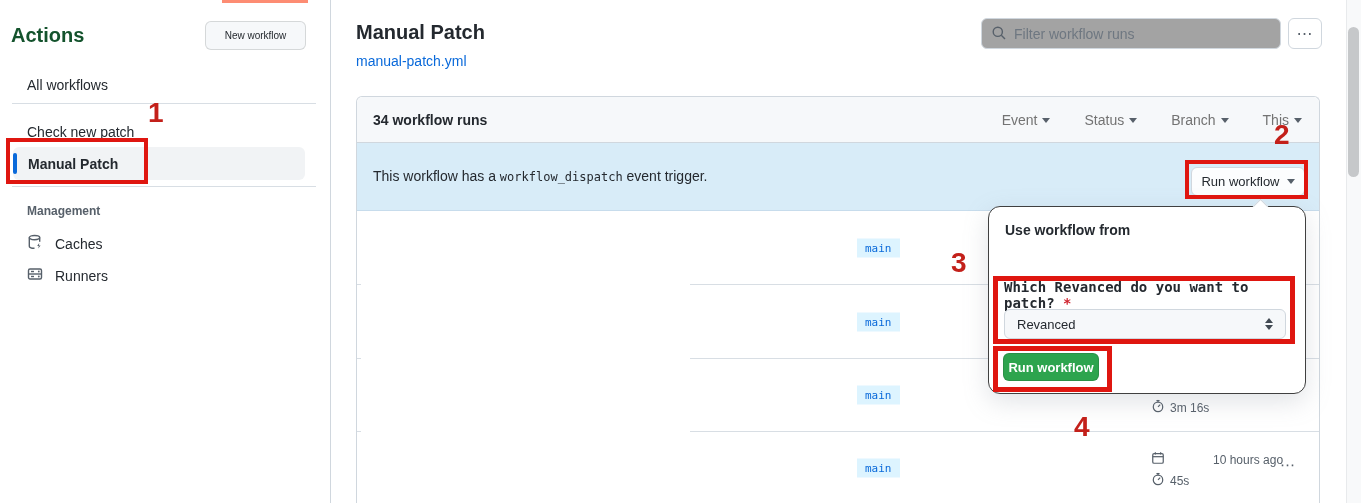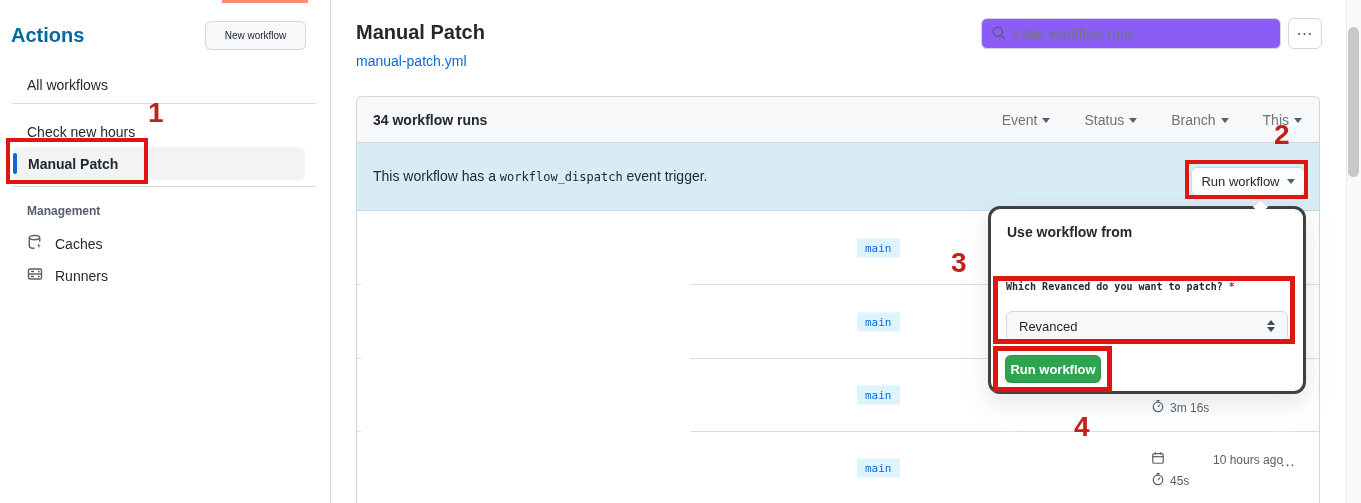--- a/index.html
+++ b/index.html
@@ -5,21 +5,21 @@
   * { margin:0; padding:0; box-sizing:border-box; }
   body { font-family:"Liberation Sans", sans-serif; background:#fff; }
   .screen { position:relative; width:1361px; height:503px; background:#fff; overflow:hidden; }
   .abs { position:absolute; }
 
   
   .tab-indicator { left:222px; top:0; width:86px; height:3px; background:#fd8c73; }
   .sidebar-border { left:330px; top:0; width:1px; height:503px; background:#d0d7de; }
 
   
-  .actions-title { left:11px; top:24px; font-size:20px; font-weight:700; color:#0369a1; }
+  .actions-title { left:11px; top:24px; font-size:20px; font-weight:700; color:#14532d; }
   .new-workflow-btn { left:205px; top:21px; width:101px; height:29px; background:#f6f8fa;
       border:1px solid rgba(27,31,36,.15); border-radius:6px; font-size:10px; color:#24292f;
       display:flex; align-items:center; justify-content:center; cursor:pointer; }
   .side-item { font-size:14px; color:#24292f;text-align:right; }
   .all-workflows { left:27px; top:77px; }
   .side-divider { left:12px; width:304px; height:1px; background:#d8dee4; }
   .check-new-patch { left:27px; top:124px; }
   .selected-item-bg { left:13px; top:147px; width:292px; height:33px; background:#f1f3f5; border-radius:6px; }
   .selected-accent { left:13px; top:153px; width:4px; height:21px; background:#0969da; border-radius:2px; }
   .manual-patch-label { left:28px; top:156px; font-weight:700; }
@@ -27,21 +27,21 @@
   .mgmt-row { display:flex; align-items:center; gap:12px; font-size:14px; color:#24292f; cursor:pointer; }
   .mgmt-caches { left:27px; top:234px; }
   .mgmt-runners { left:27px; top:266px; }
   .oct { stroke:#57606a; fill:none; stroke-width:1.4; }
 
   
   .page-title { left:356px; top:21px; font-size:20px; font-weight:700; color:#24292f; }
   .file-link { left:356px; top:53px; font-size:14px; color:#0969da; cursor:pointer; }
   .filter-box { left:981px; top:18px; width:300px; height:31px; }
   .filter-input { width:300px; height:31px; border:1px solid #d0d7de; border-radius:6px; padding:0 10px 0 32px;
-      font-size:14px; color:#24292f; font-family:"Liberation Sans",sans-serif; background:#8b5cf6; }
+      font-size:14px; color:#24292f; font-family:"Liberation Sans",sans-serif; background:#a3a3a3; }
   .filter-input::placeholder { color:#6e7781; }
   .search-icon { left:10px; top:7px; }
   .kebab-btn { left:1288px; top:18px; width:34px; height:31px; border:1px solid #d0d7de; border-radius:6px;
       background:#fff; color:#57606a; font-size:16px; display:flex; align-items:center; justify-content:center;
       cursor:pointer; letter-spacing:1px; }
 
   
   .runs-table { left:356px; top:96px; width:964px; height:407px; border:1px solid #d0d7de;
       border-bottom:none; border-radius:6px 6px 0 0; background:#fff; }
   .table-header { position:absolute; left:0; top:0; width:100%; height:46px; background:#f6f8fa;
@@ -62,30 +62,30 @@
   .row1 { top:114px; height:74px; } .row2 { top:188px; height:74px; }
   .row3 { top:262px; height:73px; } .row4 { top:335px; height:72px; border-bottom:none; }
   .branch-pill { position:absolute; left:500px; top:50%; transform:translateY(-50%); background:#ddf4ff;
       color:#0969da; font-family:"DejaVu Sans Mono", monospace; font-size:11px; padding:3px 8px;
       border-radius:0; cursor:pointer; }
   .meta { position:absolute; font-size:12px; color:#57606a; display:flex; align-items:center; gap:5px; }
   .row-kebab { position:absolute; left:923px; top:24px; color:#57606a; font-size:15px; letter-spacing:1px; cursor:pointer; }
   .redaction { position:absolute; left:4px; top:115px; width:329px; height:291px; background:#fff; }
 
   
-  .run-panel { left:988px; top:206px; width:318px; height:188px; background:#fff; border:3px solid #404040;
+  .run-panel { left:988px; top:206px; width:318px; height:188px; background:#fff; border:1px solid #404040;
       border-radius:12px; box-shadow:0 8px 24px rgba(140,149,159,.25); z-index:10; }
   .panel-caret { left:1255px; top:201px; width:11px; height:11px; background:#fff; border-left:1px solid #d0d7de;
       border-top:1px solid #d0d7de; transform:rotate(45deg); z-index:11; }
   .panel-heading { position:absolute; left:16px; top:15px; font-size:14px; font-weight:700; color:#24292f; }
   .branch-select-btn { position:absolute; left:15px; top:40px; width:104px; height:28px; background:#f6f8fa;
       border:1px solid rgba(27,31,36,.15); border-radius:6px; display:flex; align-items:center;
       justify-content:center; gap:6px; font-size:13px; color:#24292f; cursor:pointer; }
   .input-label { position:absolute; left:15px; top:72px; font-family:"DejaVu Sans Mono", monospace;
-      font-size:10px; font-weight:700; color:#24292f; }
+      font-size:14px; font-weight:700; color:#24292f; }
   .required-star { color:#cf222e; }
   .patch-select { position:absolute; left:15px; top:102px; width:282px; height:30px; background:#f6f8fa;
       border:1px solid #d0d7de; border-radius:6px; display:flex; align-items:center; font-size:13px;
       color:#24292f; padding:0 12px; cursor:pointer; }
   .updown { margin-left:auto; display:flex; flex-direction:column; gap:2px; }
   .tri-up { width:0; height:0; border-left:4px solid transparent; border-right:4px solid transparent;
       border-bottom:5px solid #424a53; }
   .tri-dn { width:0; height:0; border-left:4px solid transparent; border-right:4px solid transparent;
       border-top:5px solid #424a53; }
   .submit-btn { position:absolute; left:14px; top:146px; width:96px; height:28px; background:#2da44e;
@@ -113,21 +113,21 @@
 <div class="screen">
 
   <div class="abs tab-indicator"></div>
   <div class="abs sidebar-border"></div>
 
   <div class="abs actions-title">Actions</div>
   <button class="abs new-workflow-btn">New workflow</button>
 
   <div class="abs side-item all-workflows">All workflows</div>
   <div class="abs side-divider" style="top:103px;"></div>
-  <div class="abs side-item check-new-patch">Check new hours</div>
+  <div class="abs side-item check-new-patch">Check new patch</div>
 
   <div class="abs selected-item-bg"></div>
   <div class="abs selected-accent"></div>
   <div class="abs side-item manual-patch-label">Manual Patch</div>
 
   <div class="abs side-divider" style="top:186px;"></div>
   <div class="abs management-label">Management</div>
 
   <div class="abs mgmt-row mgmt-caches">
     <span>

